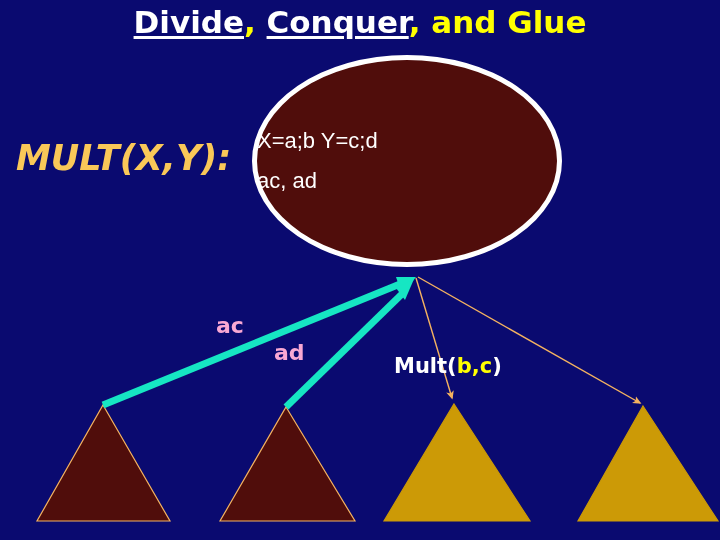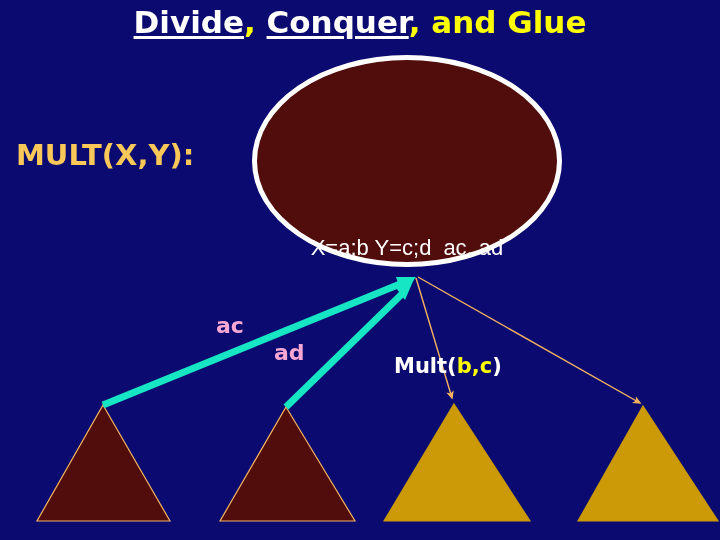--- a/index.html
+++ b/index.html
@@ -40,38 +40,39 @@
   }
   #title .y {
     color: #ffff00;
   }
   
   #mult-caption {
     position: absolute;
     left: 16px;
     top: 138px;
     color: #fac858;
-    font-size: 29px;
+    font-size: 35px;
     font-weight: bold;
     white-space: nowrap;
+    font-style: italic;
   }
   
   #ellipse {
     position: absolute;
     left: 252px;
     top: 55px;
     width: 310px;
     height: 212px;
     border-radius: 50%;
     background: #500d0b;
     border: 5px solid #ffffff;
     box-sizing: border-box;
     display: flex;
-    flex-direction: row;
-    align-items: flex-end;
+    flex-direction: column;
+    align-items: flex-start;
     justify-content: center;
     gap: 12px;
   }
   #ellipse .line {
     color: #ffffff;
     font-family: "Liberation Sans", sans-serif;
     font-size: 22px;
     line-height: 28px;
     text-align: center;
     white-space: nowrap;

